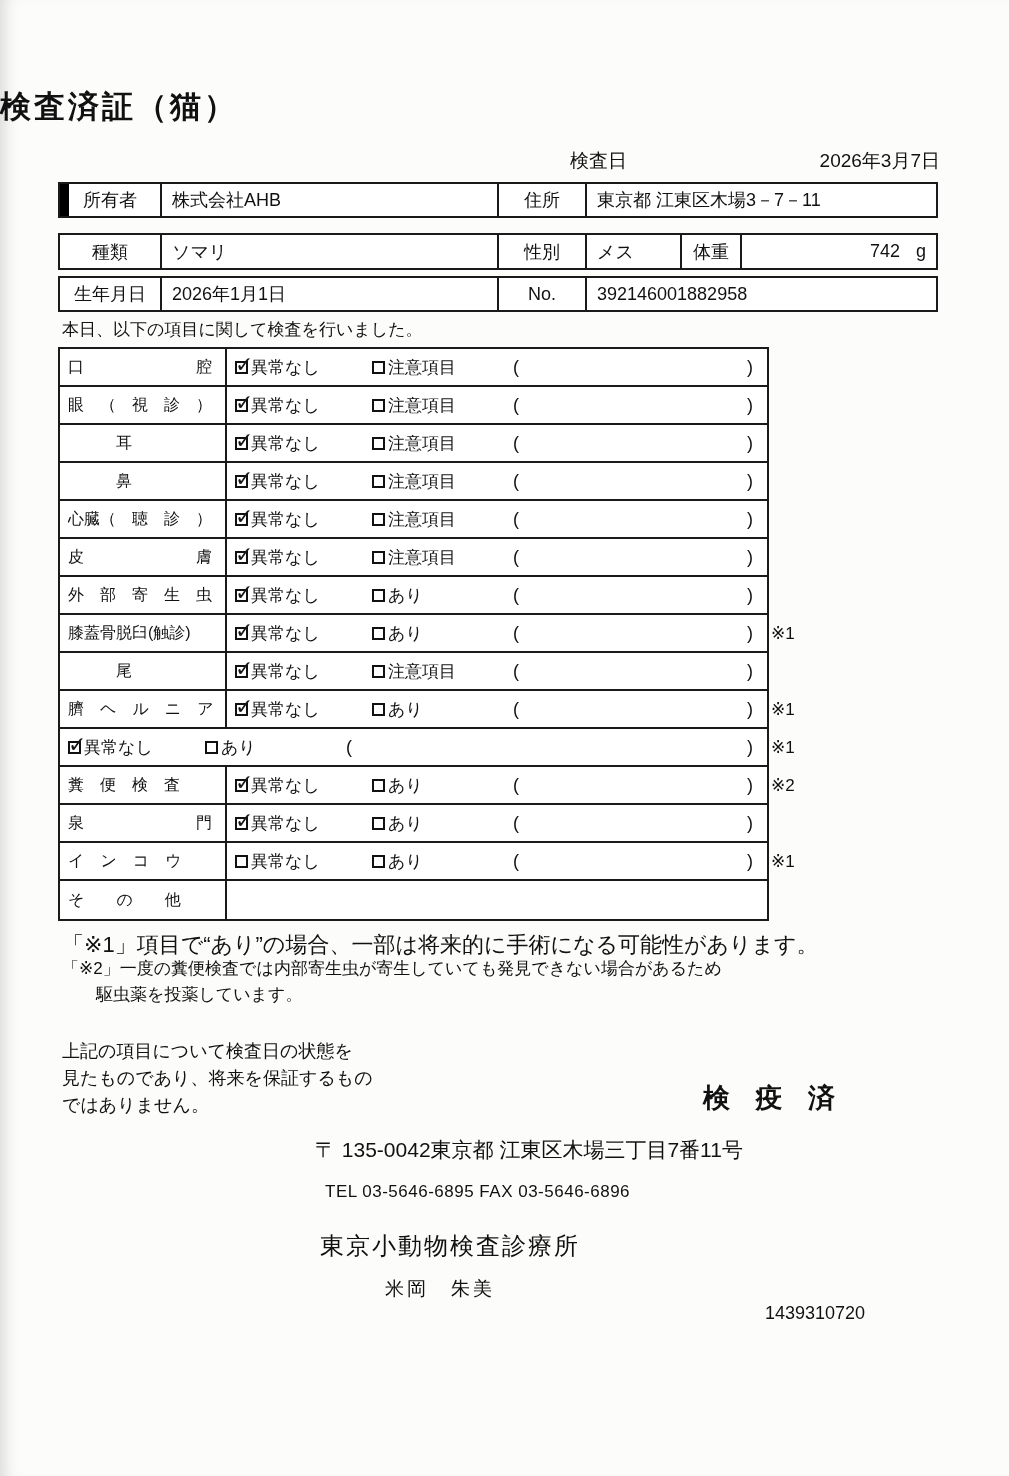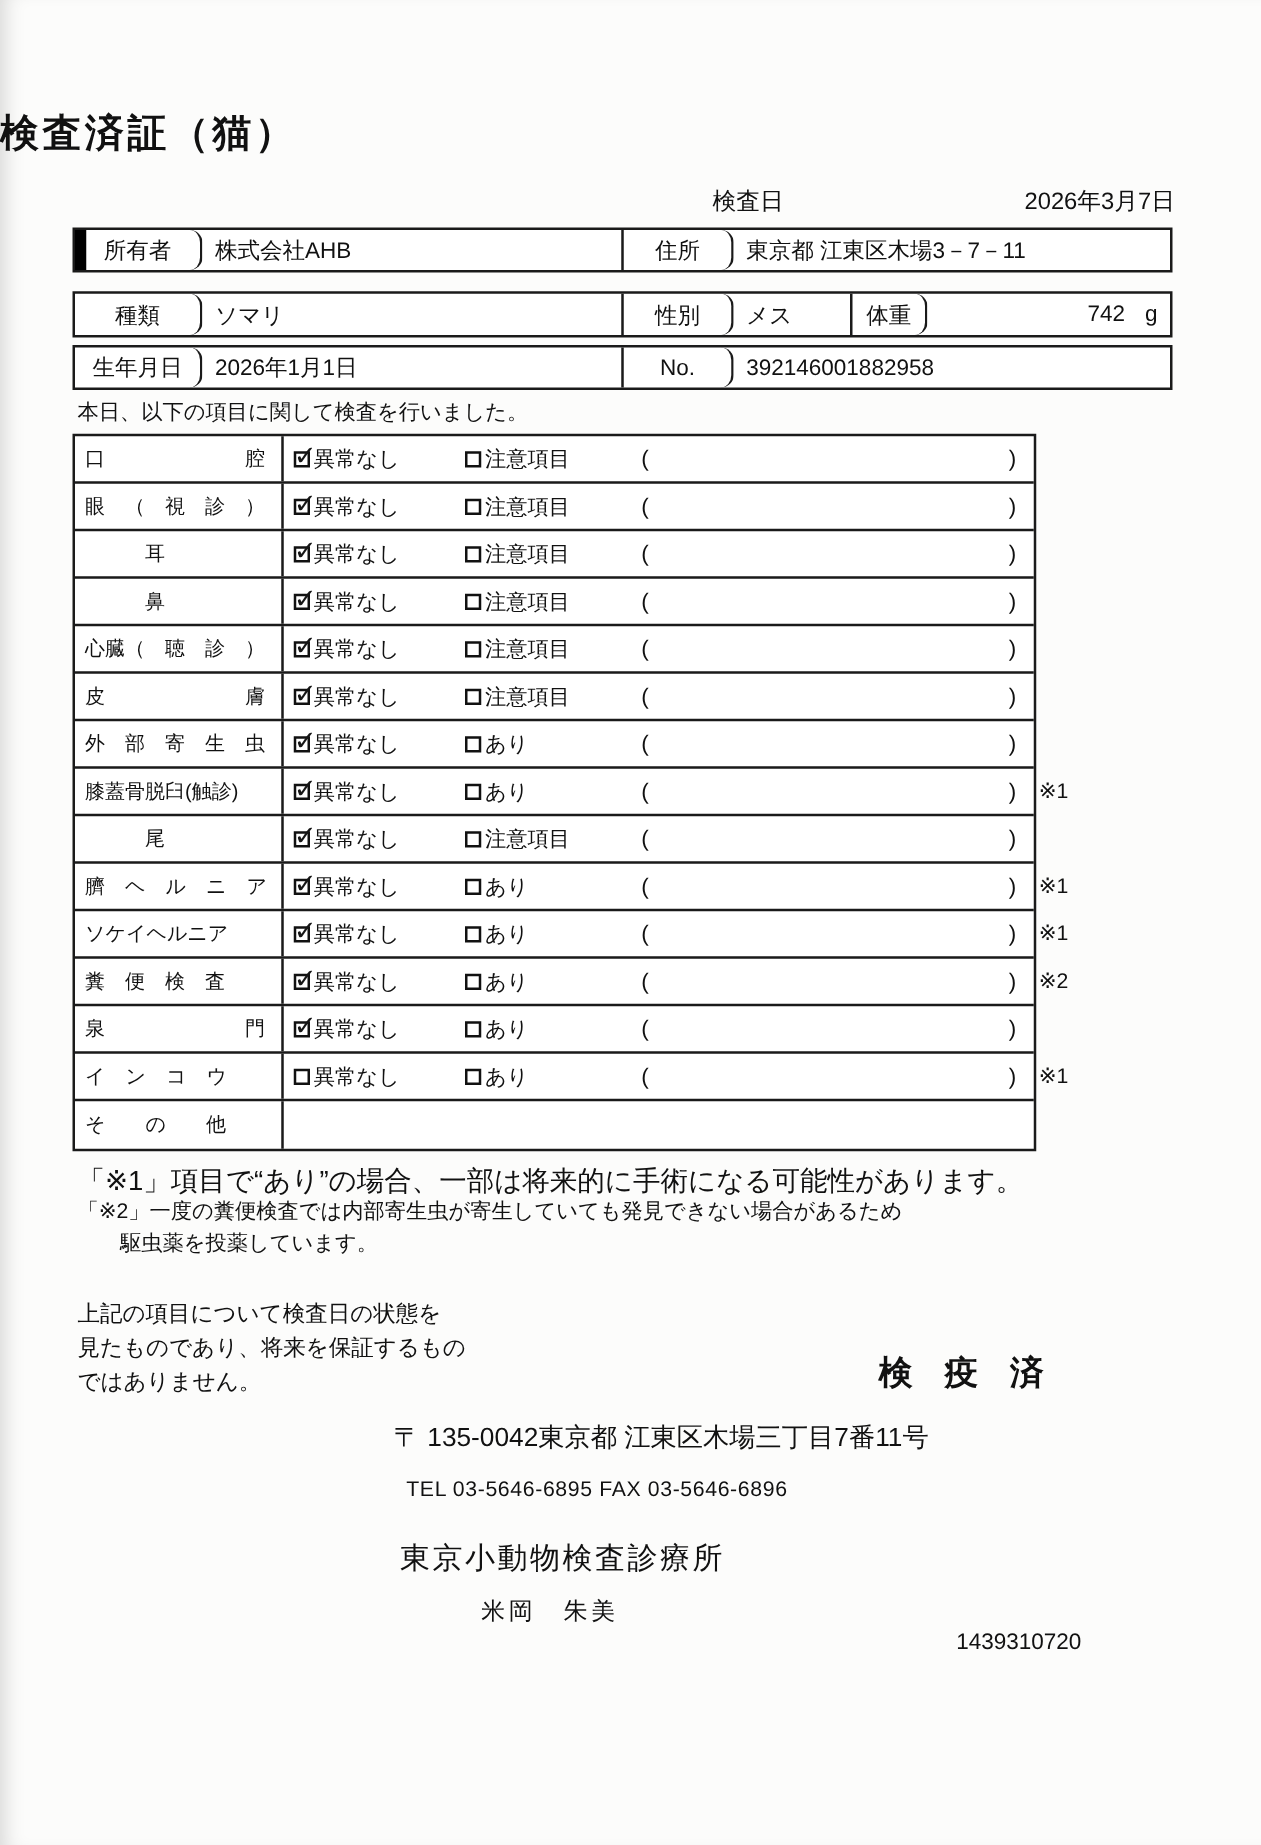--- a/index.html
+++ b/index.html
@@ -32,31 +32,31 @@
     background:#fff;
   }
   .info-table .cell {
     border-right:2px solid #1a1a1a;
     display:flex; align-items:center;
     font-size:18px;
     padding:0 10px;
     overflow:hidden; white-space:nowrap;
   }
   .info-table .cell:last-child { border-right:none; }
-  .info-table .lab { justify-content:center; padding:0 4px;border-radius:10px; }
+  .info-table .lab { justify-content:center; padding:0 4px; }
   .t-a { top:182px; grid-template-columns:102px 337px 88px 1fr; height:36px; }
   .t-b { top:233px; grid-template-columns:102px 337px 88px 95px 60px 1fr; height:37px; }
   .t-c { top:276px; grid-template-columns:102px 337px 88px 1fr; height:36px; }
   .black-bar { position:absolute; left:0; top:0; width:9px; height:100%; background:#000; }
   .weight-val { justify-content:flex-end; gap:16px; padding-right:18px; }
 
   .intro { top:318px; left:62px; font-size:17px; }
 
   .check-table {
-    top:347px; left:58px; width:771px;
+    top:347px; left:58px; width:711px;
     border:2px solid #1a1a1a;
     background:#fff;
   }
   .trow {
     display:flex; height:38px;
     border-bottom:2px solid #1a1a1a;
     position:relative;
     align-items:stretch;
   }
   .trow:last-child { border-bottom:none; }
@@ -308,21 +308,20 @@
           <span>あり</span>
         </div>
         <div class="c note">
           <span>(</span>
           <span>)</span>
         </div>
         <div class="mark">※1</div>
       </div>
 
       <div class="trow">
-        <div class="c name">ソケイヘルニア</div>
         <div class="c opt1">
           <span class="cb checked"></span>
           <span>異常なし</span>
         </div>
         <div class="c opt2">
           <span class="cb"></span>
           <span>あり</span>
         </div>
         <div class="c note">
           <span>(</span>

